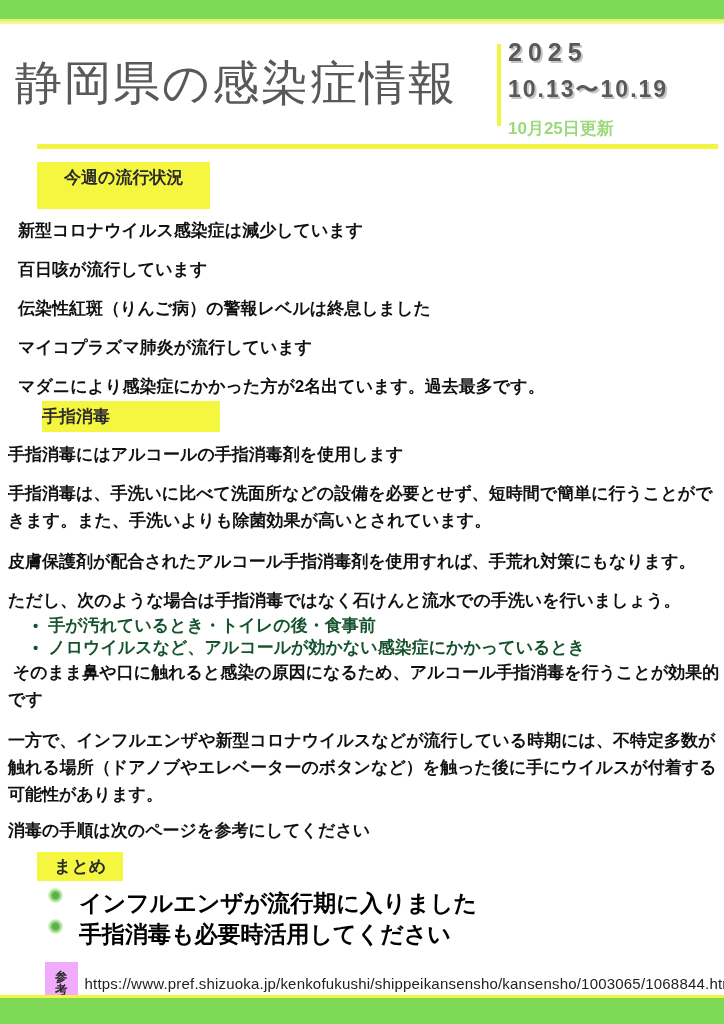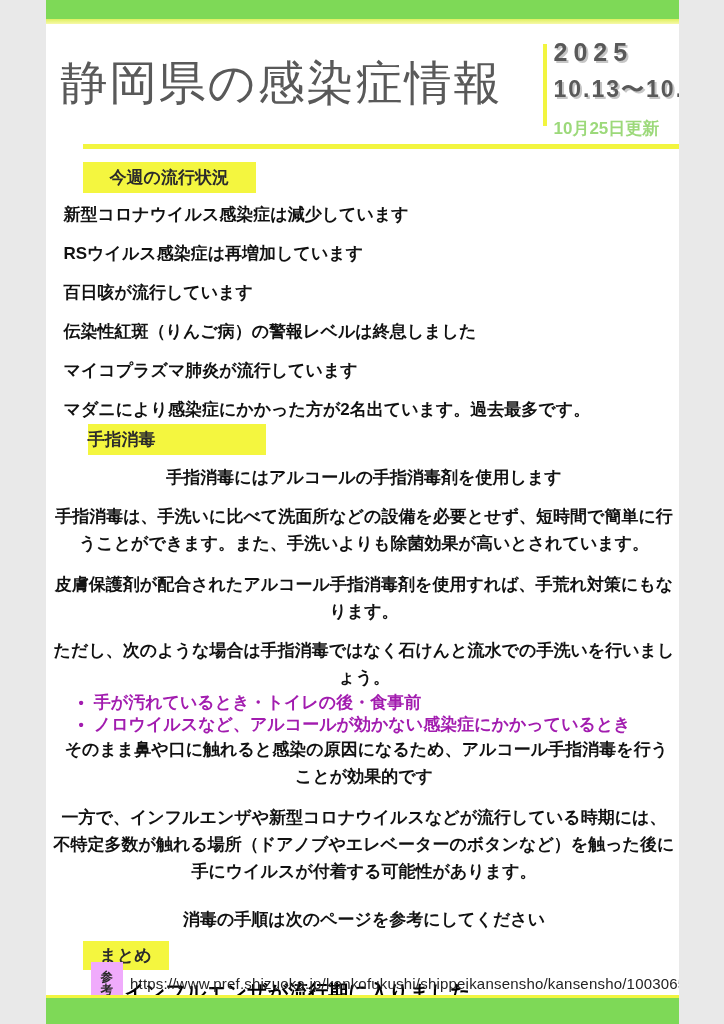--- a/index.html
+++ b/index.html
@@ -1,18 +1,18 @@
 <!DOCTYPE html>
 <html lang="ja"><head>
 <meta charset="utf-8">
 <style>
   html,body{margin:0;padding:0;background:#e9e9e9;}
   .page{
     position:relative;
-    width:633px;height:1024px;
+    width:724px;height:1024px;
     margin:0 auto;
     background:#ffffff;
     overflow:hidden;
     font-family:"Liberation Sans",sans-serif;
     color:#111;
   }
   
   .bar-top{position:absolute;top:0;left:0;right:0;height:19px;background:#7ED957;}
   .line-top{position:absolute;top:19px;left:0;right:0;height:5px;
     background:linear-gradient(#dff060,#f6f9a8);}
@@ -32,46 +32,45 @@
     text-shadow:2px 2px 0 #c6c6c6;white-space:nowrap;}
   .updated{font-size:17px;font-weight:700;color:#9CD97A;margin-top:12px;}
   .hrule{position:absolute;top:144px;left:37px;width:681px;height:5px;background:#F2F53F;}
 
   
   .content{position:absolute;top:149px;left:0;right:0;}
   .tag{
     display:inline-block;background:#F4F63F;color:#2b2b2b;
     font-size:17px;font-weight:700;line-height:1;
   }
-  .tag-weekly{margin:13px 8px 0 37px;padding:7px 27px 7px 27px;}
+  .tag-weekly{margin:13px 8px 0 37px;padding:7px 27px 23px 27px;}
   .tag-hand{margin:4px 0 0 42px;padding:7px 0;width:178px;text-align:left;}
   .tag-summary{margin:8px 0 0 37px;padding:6px 17px;}
 
   .weekly{margin:0;}
   .weekly p{
     margin:19px 6px 0 18px;
     font-size:17px;font-weight:700;line-height:20px;color:#111;
   }
   .weekly p:first-child{margin-top:12px;}
   .weekly p.u{text-decoration:underline;text-decoration-thickness:2px;text-underline-offset:6px;}
 
   .para{
     margin:12px 4px 0 8px;
     font-size:17px;font-weight:700;line-height:27px;color:#111;
     white-space:pre-wrap;
-    text-align:center;
   }
   .para.first{margin-top:9px;}
   .para.tight{margin-top:0;}
   .cases{margin:1px 0 0 33px;padding:0;list-style:none;}
-  .cases li{font-size:17px;font-weight:700;line-height:22px;color:#a21caf;}
+  .cases li{font-size:17px;font-weight:700;line-height:22px;color:#14532d;}
   .cases li::before{content:"\2022";margin-right:10px;font-size:15px;}
 
   .summary-list{margin:7px 0 0 48px;padding:0;list-style:none;}
-  .summary-list li{display:flex;align-items:center;font-size:20px;font-weight:700;
+  .summary-list li{display:flex;align-items:flex-start;font-size:23px;font-weight:700;
     line-height:30px;color:#000;margin-top:1px;}
   .dot{
     flex:0 0 auto;width:15px;height:15px;border-radius:50%;margin-right:16px;
     background:radial-gradient(circle,#55b348 0%,#55b348 28%,#a8dd90 48%,#dcf3cd 68%,#f4fbee 88%,#ffffff 100%);
   }
 
   
   .ref{position:absolute;left:45px;top:962px;display:flex;align-items:center;}
   .ref-tag{background:#f0abfc;font-size:12.5px;font-weight:700;color:#2b2b2b;
     padding:9px 10px;line-height:1;}
@@ -95,42 +94,41 @@
     </div>
   </header>
   <div class="hrule"></div>
 
   <div class="content">
 
     <div class="tag tag-weekly">今週の流行状況</div>
 
     <div class="weekly">
       <p>新型コロナウイルス感染症は減少しています</p>
-      <p>RSウイルス感染症は再増加しています</p>
       <p>百日咳が流行しています</p>
       <p>伝染性紅斑（りんご病）の警報レベルは終息しました</p>
       <p>マイコプラズマ肺炎が流行しています</p>
       <p>マダニにより感染症にかかった方が2名出ています。過去最多です。</p>
     </div>
 
     <div class="tag tag-hand">手指消毒</div>
 
     <p class="para first">手指消毒にはアルコールの手指消毒剤を使用します</p>
     <p class="para">手指消毒は、手洗いに比べて洗面所などの設備を必要とせず、短時間で簡単に行うことができます。また、手洗いよりも除菌効果が高いとされています。</p>
     <p class="para" style="margin-top:14px">皮膚保護剤が配合されたアルコール手指消毒剤を使用すれば、手荒れ対策にもなります。</p>
     <p class="para">ただし、次のような場合は手指消毒ではなく石けんと流水での手洗いを行いましょう。</p>
 
     <ul class="cases">
       <li>手が汚れているとき・トイレの後・食事前</li>
       <li>ノロウイルスなど、アルコールが効かない感染症にかかっているとき</li>
     </ul>
 
     <p class="para tight"> そのまま鼻や口に触れると感染の原因になるため、アルコール手指消毒を行うことが効果的です</p>
     <p class="para" style="margin-top:14px">一方で、インフルエンザや新型コロナウイルスなどが流行している時期には、不特定多数が触れる場所（ドアノブやエレベーターのボタンなど）を触った後に手にウイルスが付着する可能性があります。</p>
-    <p class="para" style="margin-top:21px">消毒の手順は次のページを参考にしてください</p>
+    <p class="para" style="margin-top:9px">消毒の手順は次のページを参考にしてください</p>
 
     <div class="tag tag-summary">まとめ</div>
 
     <ul class="summary-list">
       <li>
         <span class="dot"></span>
         <span>インフルエンザが流行期に入りました</span>
       </li>
       <li>
         <span class="dot"></span>

